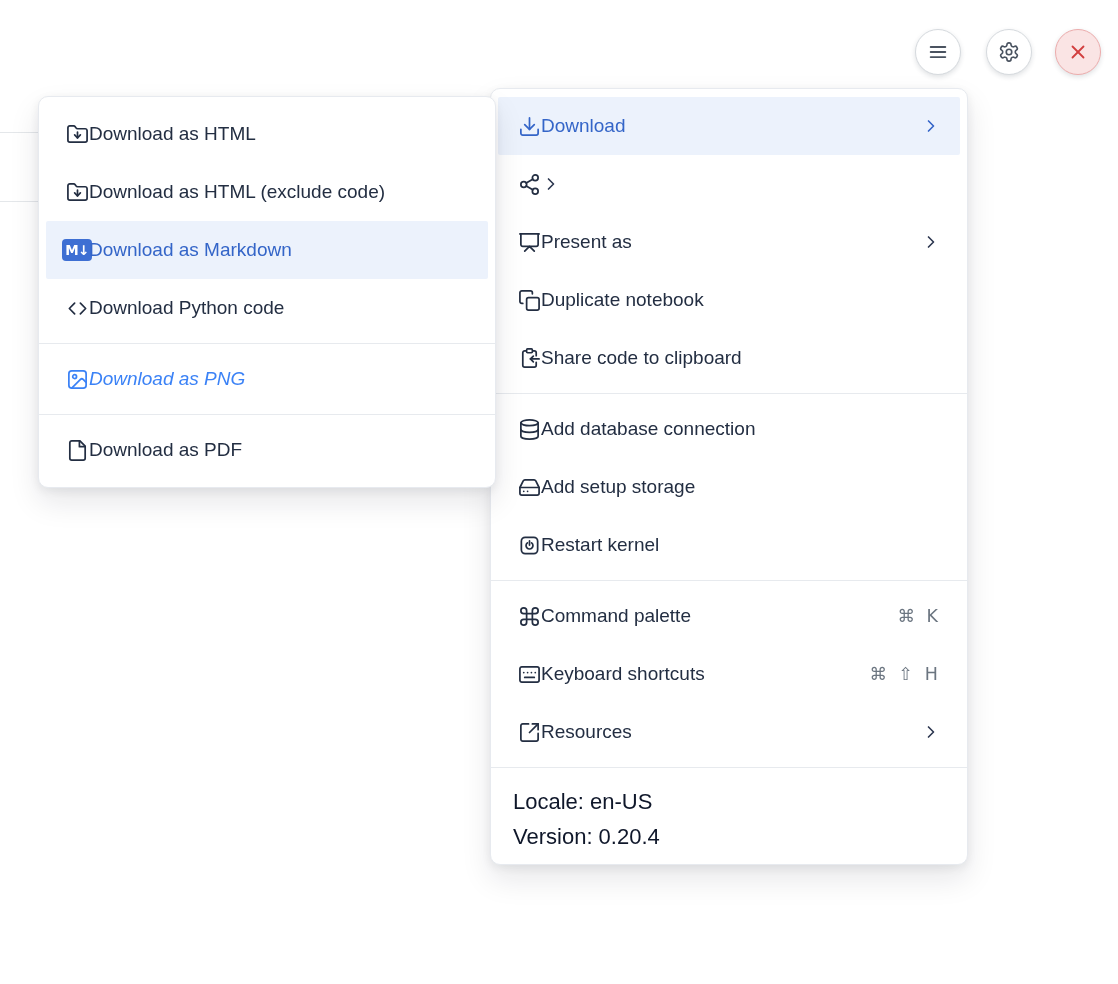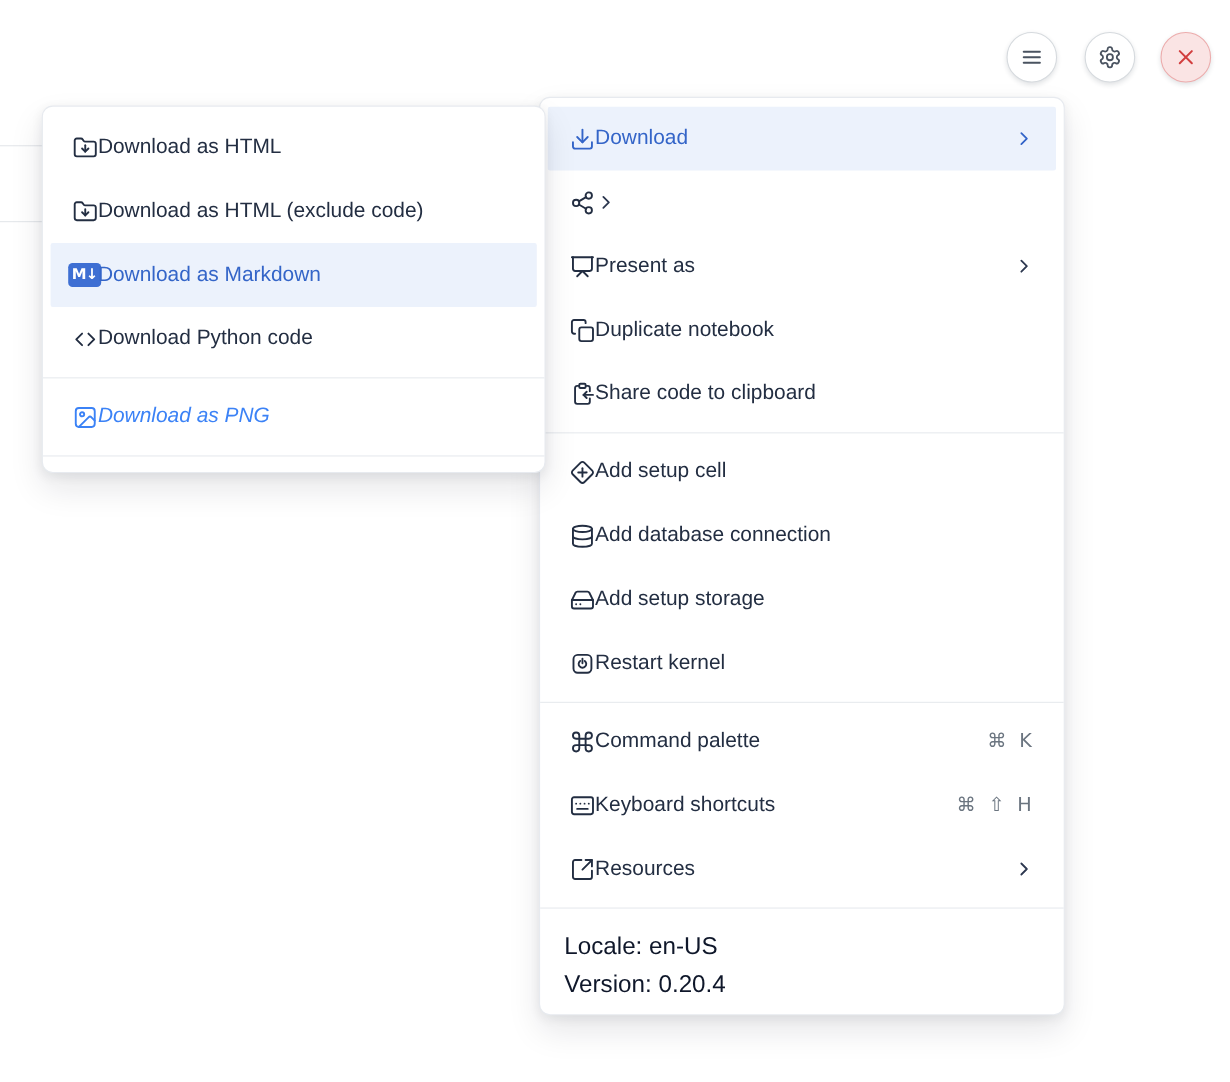--- a/index.html
+++ b/index.html
@@ -149,30 +149,20 @@
             <path d="M8 4H7a2 2 0 0 0-2 2v13a2 2 0 0 0 2 2h10a2 2 0 0 0 2-2v-3"></path>
             <path d="M22 12.5H13"></path>
             <path d="m16 9.5-3 3 3 3"></path>
           </svg>
         </span>
       <span class="lbl">Share code to clipboard</span>
     </div>
 
     <div class="sep"></div>
 
-    <div class="mi">
-      <span class="ic">
-          <svg width="23" height="23" viewBox="0 0 24 24" fill="none" stroke="currentColor" stroke-width="1.8" stroke-linecap="round" stroke-linejoin="round">
-            <path d="M2.7 10.3a2.41 2.41 0 0 0 0 3.41l7.59 7.59a2.41 2.41 0 0 0 3.41 0l7.59-7.59a2.41 2.41 0 0 0 0-3.41L13.7 2.7a2.41 2.41 0 0 0-3.41 0Z"></path>
-            <path d="M12 8v8"></path>
-            <path d="M8 12h8"></path>
-          </svg>
-        </span>
-      <span class="lbl">Add setup cell</span>
-    </div>
 
     <div class="mi">
       <span class="ic">
           <svg width="23" height="23" viewBox="0 0 24 24" fill="none" stroke="currentColor" stroke-width="1.8" stroke-linecap="round" stroke-linejoin="round">
             <ellipse cx="12" cy="5" rx="9" ry="3"></ellipse>
             <path d="M3 5v14a9 3 0 0 0 18 0V5"></path>
             <path d="M3 12a9 3 0 0 0 18 0"></path>
           </svg>
         </span>
       <span class="lbl">Add database connection</span>
@@ -301,15 +291,24 @@
             <rect x="3" y="3" width="18" height="18" rx="3"></rect>
             <circle cx="9" cy="9" r="2"></circle>
             <path d="m21 15-3.086-3.086a2 2 0 0 0-2.828 0L6 21"></path>
           </svg>
         </span>
       <span class="lbl">Download as PNG</span>
     </div>
 
     <div class="sep"></div>
 
+    <div class="mi">
+      <span class="ic">
+          <svg width="23" height="23" viewBox="0 0 24 24" fill="none" stroke="currentColor" stroke-width="1.8" stroke-linecap="round" stroke-linejoin="round">
+            <path d="M14.5 2H6a2 2 0 0 0-2 2v16a2 2 0 0 0 2 2h12a2 2 0 0 0 2-2V7.5L14.5 2z"></path>
+            <polyline points="14 2 14 8 20 8"></polyline>
+          </svg>
+        </span>
+      <span class="lbl">Download as PDF</span>
+    </div>
   </div>
 
 </div>
 
 </body></html>

